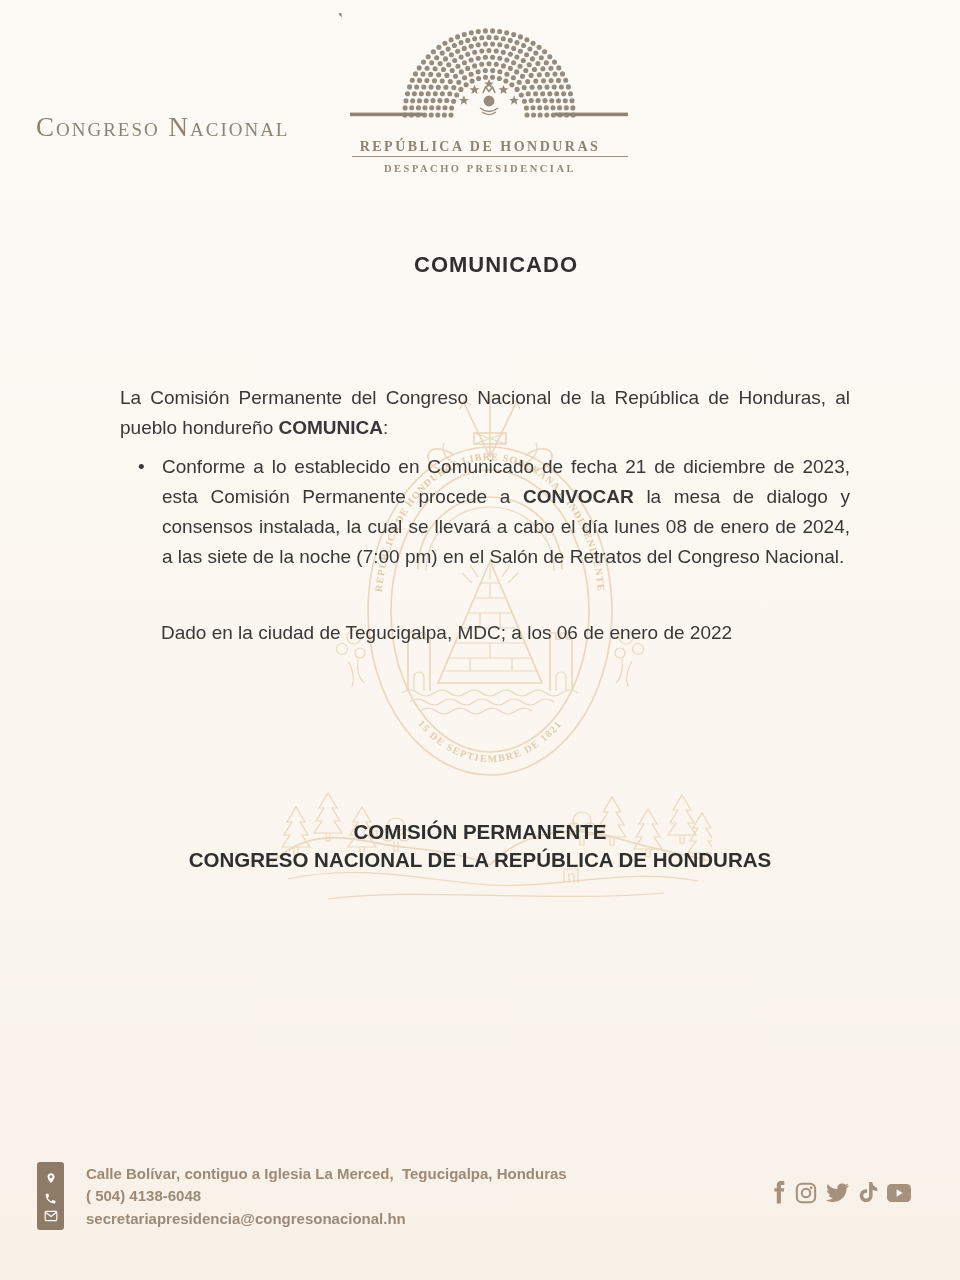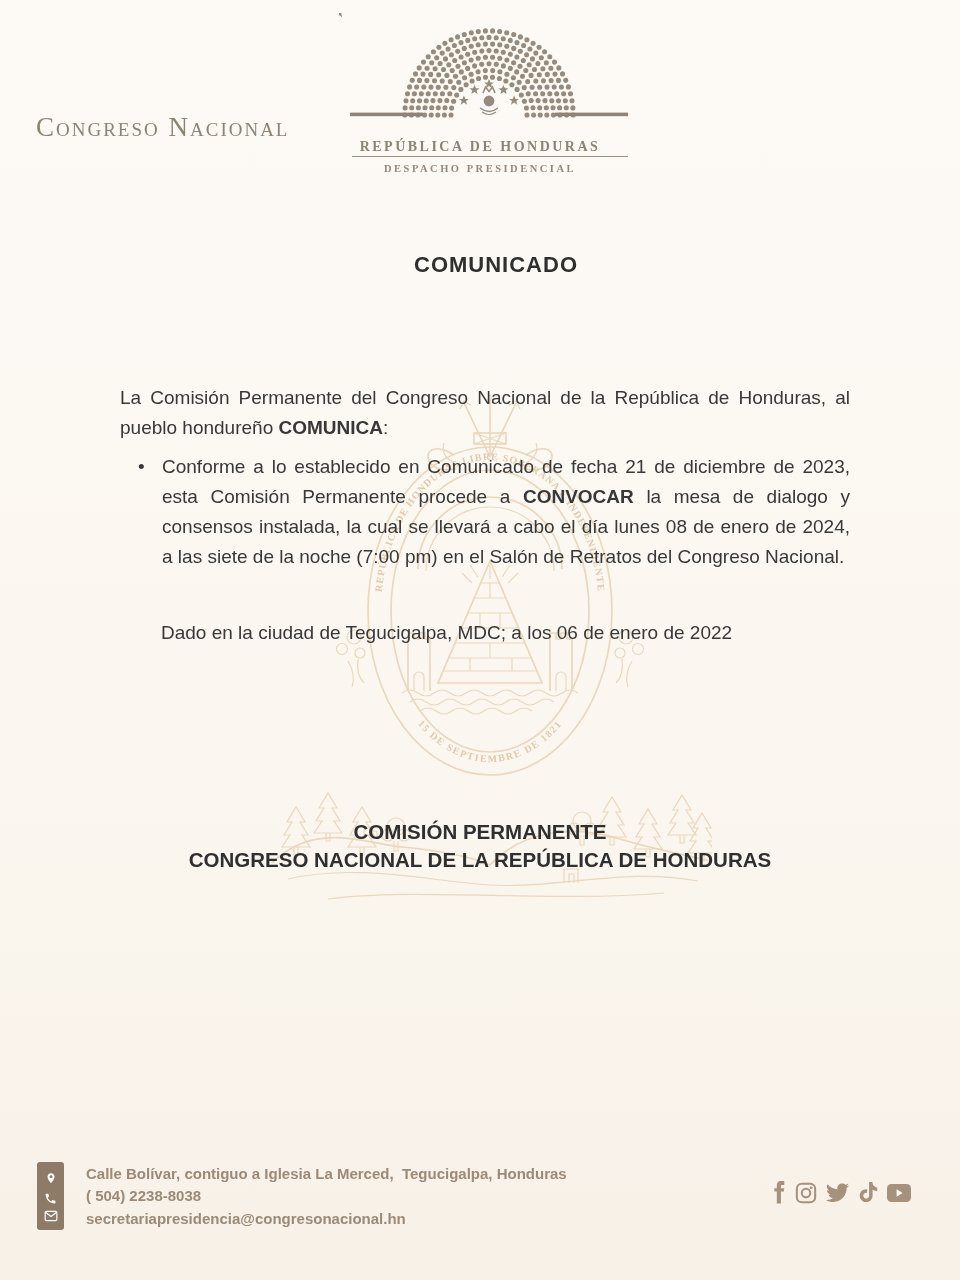--- a/index.html
+++ b/index.html
@@ -451,21 +451,21 @@
       <path fill="#ffffff" d="M6.6 10.8c1.4 2.8 3.8 5.2 6.6 6.6l2.2-2.2c.3-.3.7-.4 1-.2 1.1.4 2.3.6 3.6.6.6 0 1 .4 1 1V20c0 .6-.4 1-1 1C10.6 21 3 13.4 3 4c0-.6.4-1 1-1h3.5c.6 0 1 .4 1 1 0 1.2.2 2.4.6 3.6.1.3 0 .7-.2 1l-2.3 2.2z"></path>
     </svg>
     <svg width="14" height="12" viewBox="0 0 24 20">
       <rect x="2" y="2" width="20" height="16" rx="2" fill="none" stroke="#ffffff" stroke-width="2"></rect>
       <path d="M3 4 L12 11 L21 4" fill="none" stroke="#ffffff" stroke-width="2"></path>
     </svg>
   </div>
 
   <div class="contact-text">
     <div class="line">Calle Bolívar, contiguo a Iglesia La Merced,  Tegucigalpa, Honduras</div>
-    <div class="line">( 504) 2238-8038</div>
+    <div class="line">( 504) 4138-6048</div>
     <div class="line">secretariapresidencia@congresonacional.hn</div>
   </div>
 
   <div class="social-row">
     <svg width="13" height="23" viewBox="0 0 12 24">
       <path fill="#a5917c" d="M8.2 4.3H11V0H7.9C4.4 0 3.2 2.3 3.2 4.7V7.6H0.6v3.6h2.6V24h4.3V11.2h3l.5-3.6H7.5V5.3c0-.7.3-1 1-1z" transform="scale(1,0.98)"></path>
     </svg>
     <svg width="22" height="22" viewBox="0 0 24 24">
       <rect x="2" y="2" width="20" height="20" rx="5.5" fill="none" stroke="#a5917c" stroke-width="2.2"></rect>
       <circle cx="12" cy="12" r="4.6" fill="none" stroke="#a5917c" stroke-width="2.2"></circle>

